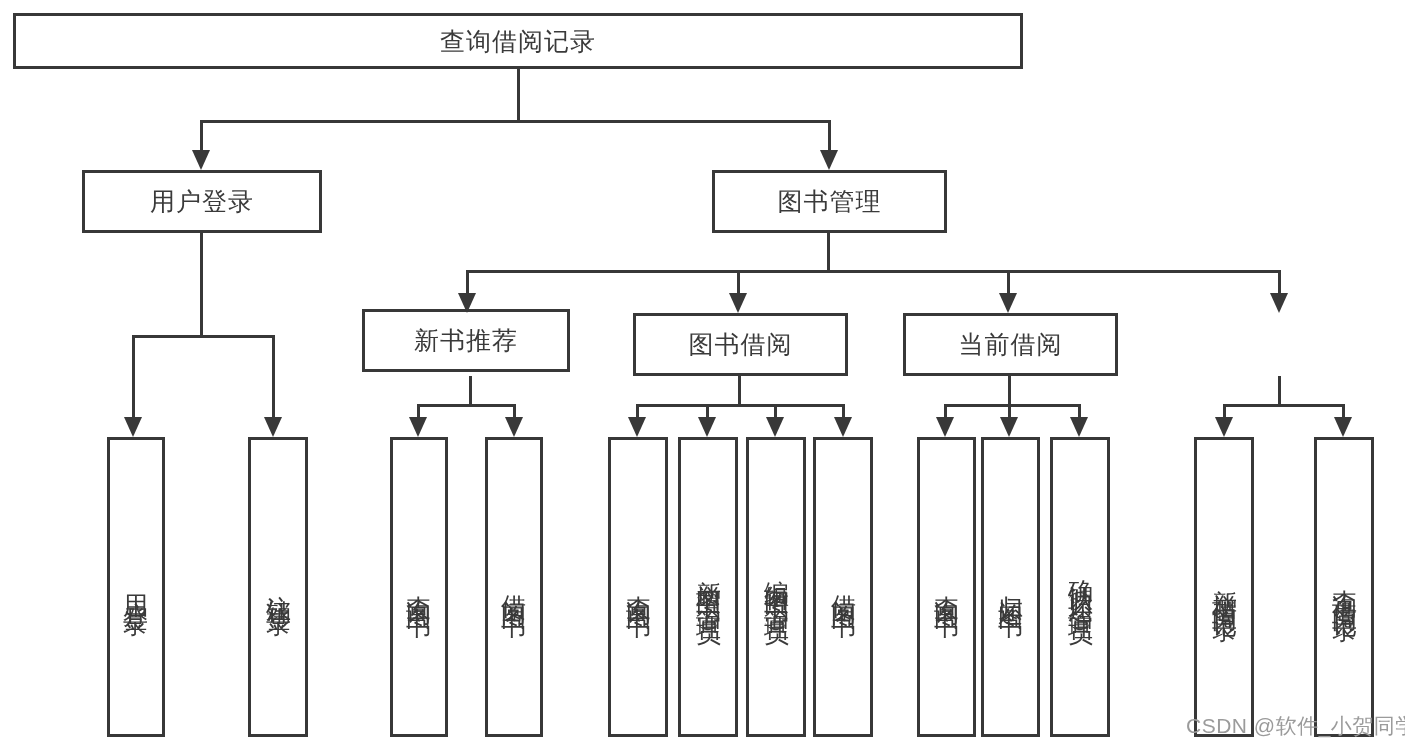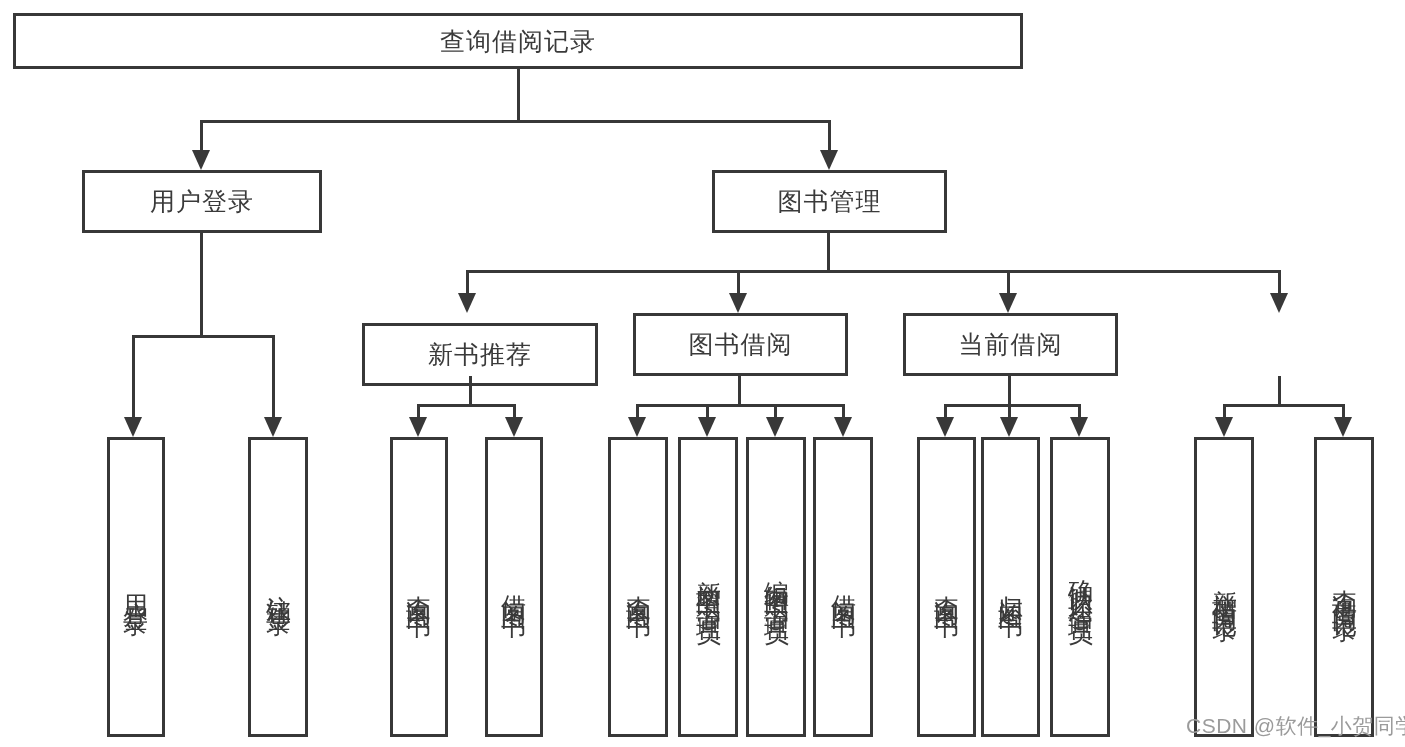--- a/index.html
+++ b/index.html
@@ -32,21 +32,21 @@
 </head>
 <body>
 
 <div id="canvas">
 
   <div class="box box-h root-box" style="left:13px;top:13px;width:1010px;height:56px">查询借阅记录</div>
 
   <div class="box box-h mid-box" style="left:82px;top:170px;width:240px;height:63px">用户登录</div>
   <div class="box box-h mid-box" style="left:712px;top:170px;width:235px;height:63px">图书管理</div>
 
-  <div class="box box-h mid-box" style="left:362px;top:323px;width:236px;height:63px">新书推荐</div>
+  <div class="box box-h mid-box" style="left:362px;top:309px;width:208px;height:63px">新书推荐</div>
   <div class="box box-h mid-box" style="left:633px;top:313px;width:215px;height:63px">图书借阅</div>
   <div class="box box-h mid-box" style="left:903px;top:313px;width:215px;height:63px">当前借阅</div>
 
   <div class="box box-v" style="left:107px;top:437px;width:58px;height:300px">用户登录</div>
   <div class="box box-v" style="left:248px;top:437px;width:60px;height:300px">注销登录</div>
 
   <div class="box box-v" style="left:390px;top:437px;width:58px;height:300px">查询图书</div>
   <div class="box box-v" style="left:485px;top:437px;width:58px;height:300px">借阅图书</div>
 
   <div class="box box-v" style="left:608px;top:437px;width:60px;height:300px">查询图书</div>

